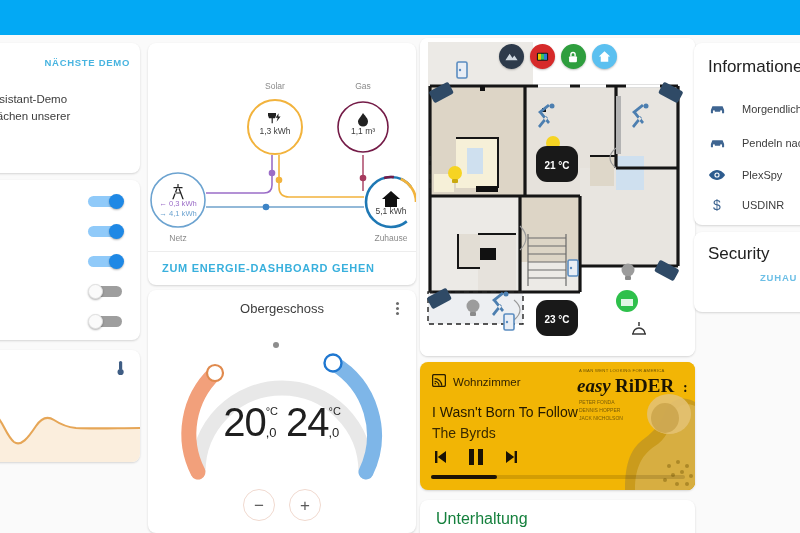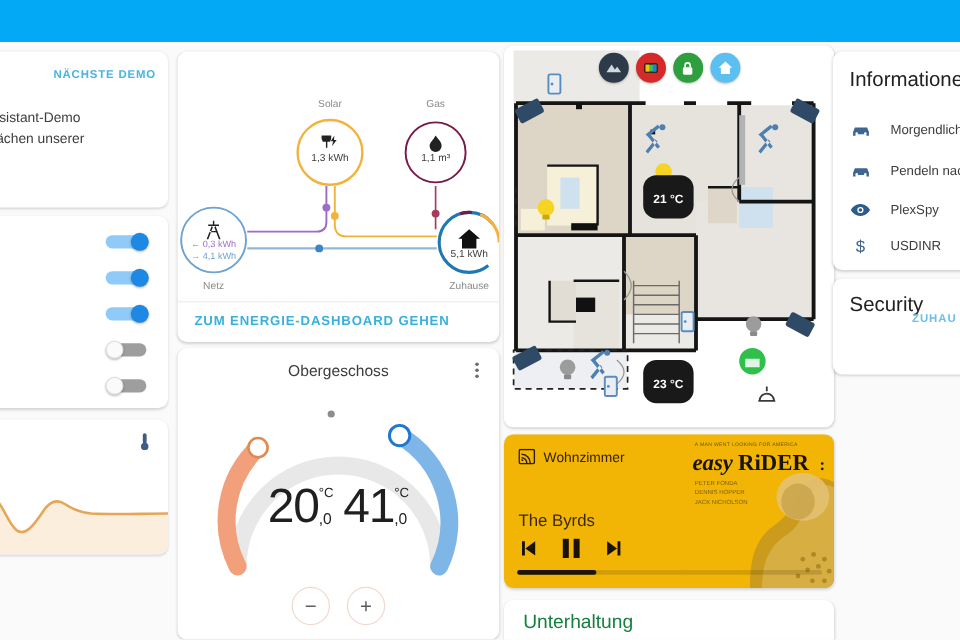--- a/index.html
+++ b/index.html
@@ -160,21 +160,21 @@
   .info-row {
     position: absolute; left: 14px; right: 8px; height: 28px;
     display: flex; align-items: center; gap: 16px;
     font-size: 11px; color: #3c3c3c; white-space: nowrap; overflow: hidden;
   }
   .info-row .ico { width: 18px; display: flex; justify-content: center; color: #3f6591; }
 
   .card-security { left: 694px; top: 232px; width: 150px; height: 80px; }
   .sec-title { position: absolute; left: 14px; top: 12px; font-size: 17px; color: #212121; }
   .sec-btn {
-    position: absolute; left: 66px; top: 28px;
+    position: absolute; left: 66px; top: 40px;
     font-size: 9.5px; font-weight: 700; letter-spacing: .8px;
     color: #6dbfe6; text-transform: uppercase; white-space: nowrap;
   }
 
   .card-enter { left: 420px; top: 500px; width: 275px; height: 60px; }
   .enter-title { position: absolute; left: 16px; top: 10px; font-size: 16px; color: #15803d; }
 </style>
 </head>
 <body>
 
@@ -331,21 +331,21 @@
 
     <div class="thermo-nums">
       <div class="tnum">
         <span class="big">20</span>
         <span class="sup">
           <span class="unit">°C</span>
           <span class="dec">,0</span>
         </span>
       </div>
       <div class="tnum">
-        <span class="big">41</span>
+        <span class="big">24</span>
         <span class="sup">
           <span class="unit">°C</span>
           <span class="dec">,0</span>
         </span>
       </div>
     </div>
 
 
     <div class="thermo-btns">
       <div class="tbtn">−</div>
@@ -575,20 +575,21 @@
         <svg width="14" height="13" viewBox="0 0 14 13">
           <rect x="0.6" y="0.6" width="12.8" height="11.8" rx="1.4" fill="none" stroke="#2b1f00" stroke-width="1.3"></rect>
           <path d="M2.6,10.2 a0,0 0 0 1 0,0 M2.6,10.2 h1.6 a1.6,1.6 0 0 0 -1.6,-1.6 z" fill="#2b1f00"></path>
           <path d="M2.6,7.4 a4.4,4.4 0 0 1 4.4,4.4" fill="none" stroke="#2b1f00" stroke-width="1.2"></path>
           <path d="M2.6,4.6 a7.2,7.2 0 0 1 7.2,7.2" fill="none" stroke="#2b1f00" stroke-width="1.2"></path>
         </svg>
       </span>
       <span>Wohnzimmer</span>
     </div>
 
+    <div class="media-title">I Wasn't Born To Follow</div>
     <div class="media-artist">The Byrds</div>
 
     <div class="media-ctrls">
       <span>
         <svg width="18" height="18" viewBox="0 0 18 18">
             <path d="M4,3 h2.4 v12 H4 z M15,3 L6.8,9 L15,15 z" fill="#1a1205"></path>
           </svg>
       </span>
       <span>
         <svg width="18" height="20" viewBox="0 0 18 20">

